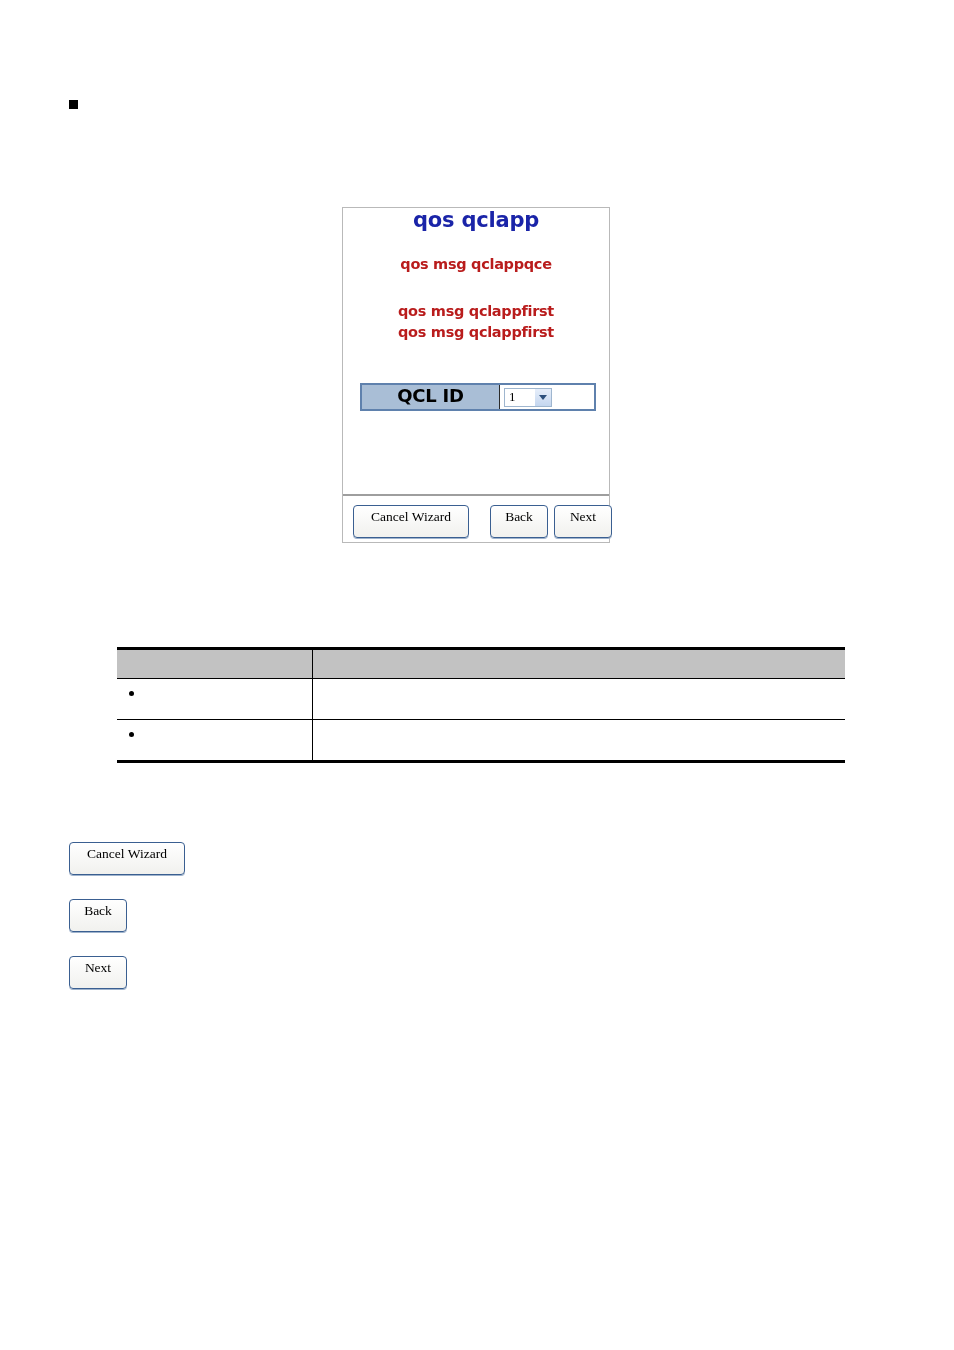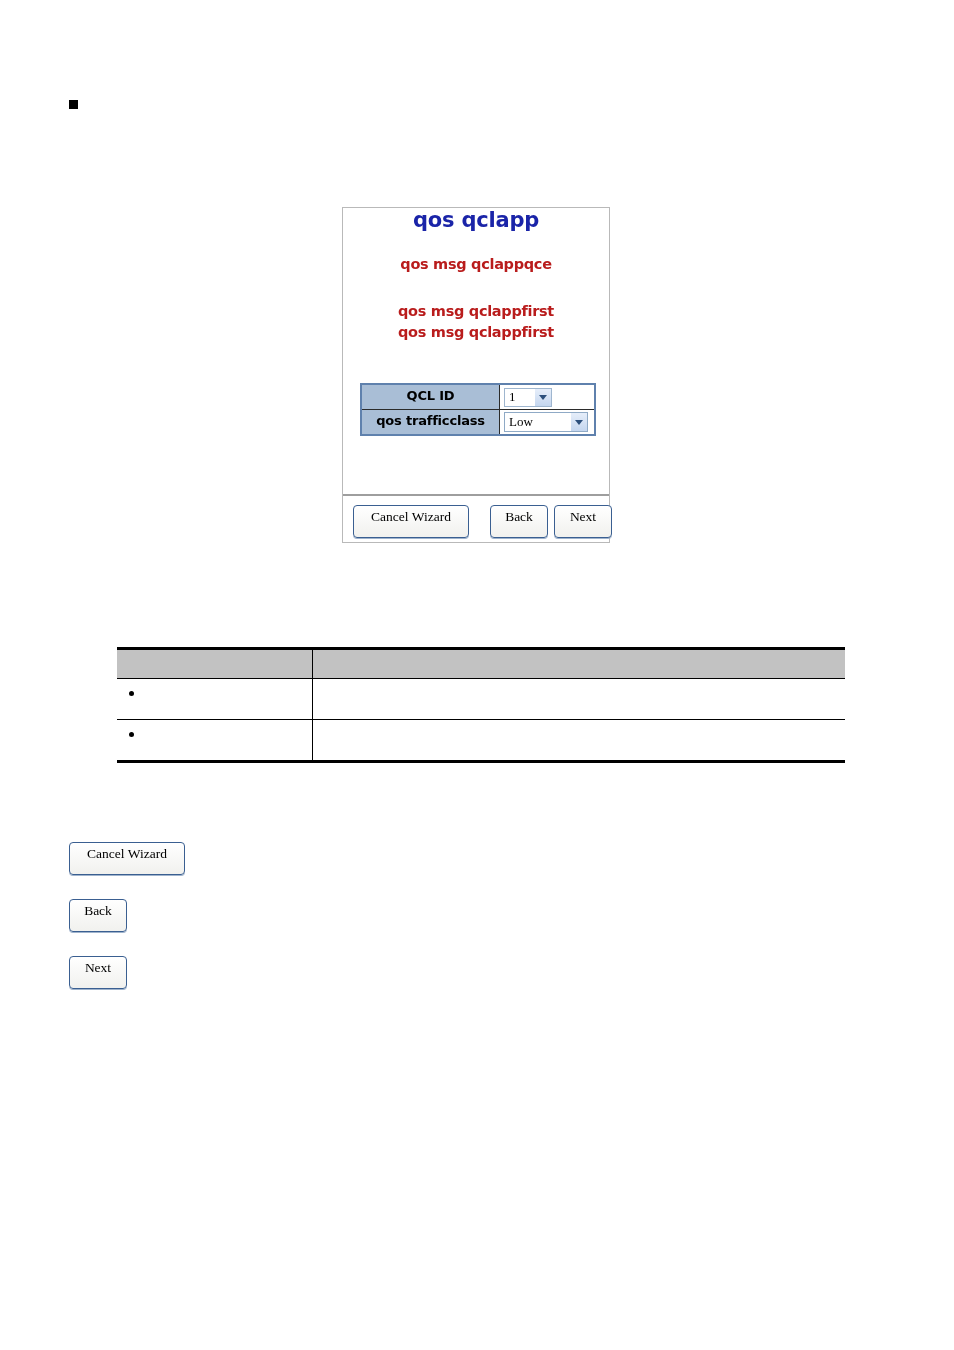--- a/index.html
+++ b/index.html
@@ -78,21 +78,21 @@
     align-items: stretch;
   }
   .form-row + .form-row { border-top: 1px solid #2b2b2b; }
   .form-label {
     width: 138px;
     box-sizing: border-box;
     background: #a9bed6;
     color: #000000;
     font-family: "DejaVu Sans", sans-serif;
     font-weight: bold;
-    font-size: 13px;
+    font-size: 18px;
     text-align: center;
     line-height: 22px;
     height: 24px;
     border-right: 1px solid #2b2b2b;
     letter-spacing: -0.2px;
   }
   .form-value {
     flex: 1;
     box-sizing: border-box;
     background: #ffffff;
@@ -228,31 +228,20 @@
         <div class="form-value">
           <div class="sel sel-qclid">
             <span>1</span>
             <span class="sel-arrow">
               <span class="chev"></span>
             </span>
           </div>
         </div>
       </div>
 
-      <div class="form-row">
-        <div class="form-label">qos trafficclass</div>
-        <div class="form-value">
-          <div class="sel sel-tc">
-            <span>Low</span>
-            <span class="sel-arrow">
-              <span class="chev"></span>
-            </span>
-          </div>
-        </div>
-      </div>
 
     </div>
   </div>
 
   <div class="wizard-btnbar">
     <div class="btn btn-cancel-wiz">Cancel Wizard</div>
     <div class="btn btn-back-wiz">Back</div>
     <div class="btn btn-next-wiz">Next</div>
   </div>
 

